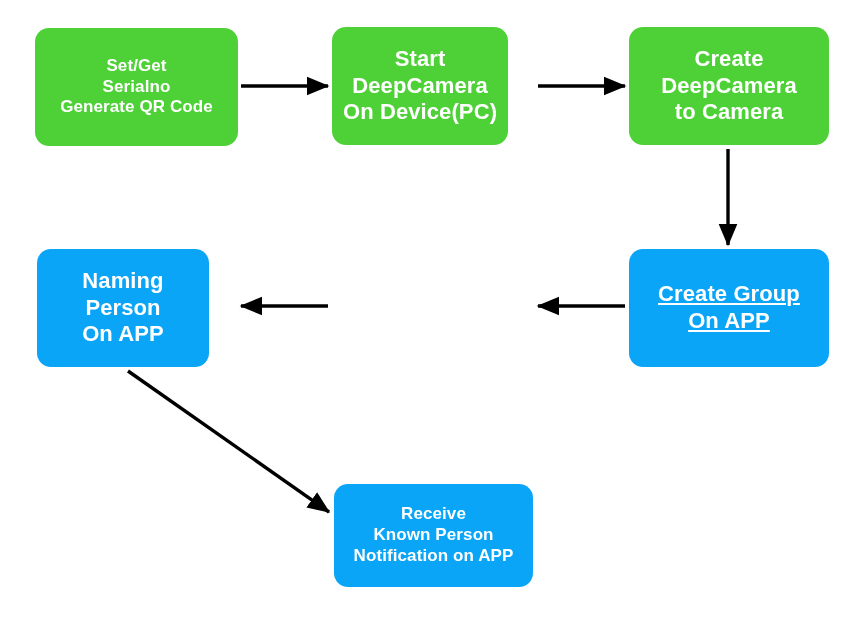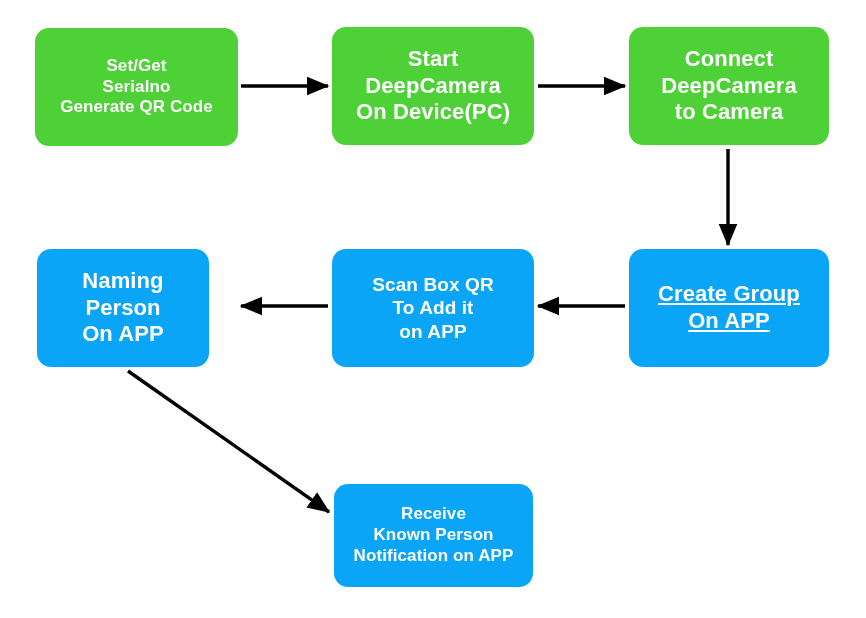--- a/index.html
+++ b/index.html
@@ -44,21 +44,21 @@
   }
   .node.green { background: #4ed136; }
   .node.blue  { background: #0ba5f7; }
 
   
   .n-serialno {
     left: 35px; top: 28px; width: 203px; height: 118px;
     font-size: 17px;
   }
   .n-start-deepcamera {
-    left: 332px; top: 27px; width: 202px; height: 118px;
+    left: 332px; top: 27px; width: 176px; height: 118px;
     font-size: 22px;
   }
   .n-connect-camera {
     left: 629px; top: 27px; width: 200px; height: 118px;
     font-size: 22px;
   }
   .n-create-group {
     left: 629px; top: 249px; width: 200px; height: 118px;
     font-size: 22px;
     text-decoration: underline;
@@ -102,30 +102,27 @@
   </svg>
 
   <div class="node green n-serialno">Set/Get
 Serialno
 Generate QR Code</div>
 
   <div class="node green n-start-deepcamera">Start
 DeepCamera
 On Device(PC)</div>
 
-  <div class="node green n-connect-camera">Connect
+  <div class="node green n-connect-camera">Create
 DeepCamera
 to Camera</div>
 
   <div class="node blue n-create-group">Create Group
 On APP</div>
 
-  <div class="node blue n-scan-box-qr">Scan Box QR
-To Add it
-on APP</div>
 
   <div class="node blue n-naming-person">Naming
 Person
 On APP</div>
 
   <div class="node blue n-receive-notification">Receive
 Known Person
 Notification on APP</div>
 
 </div>

